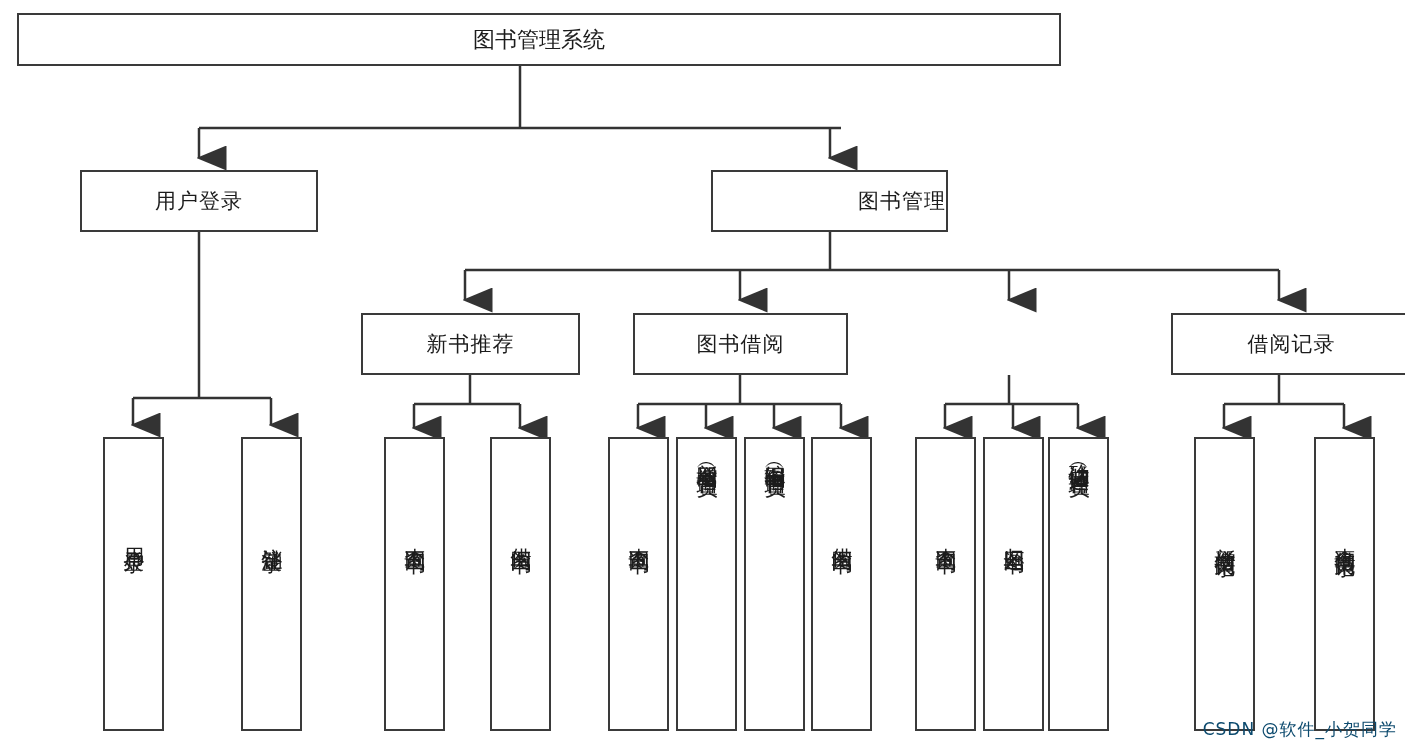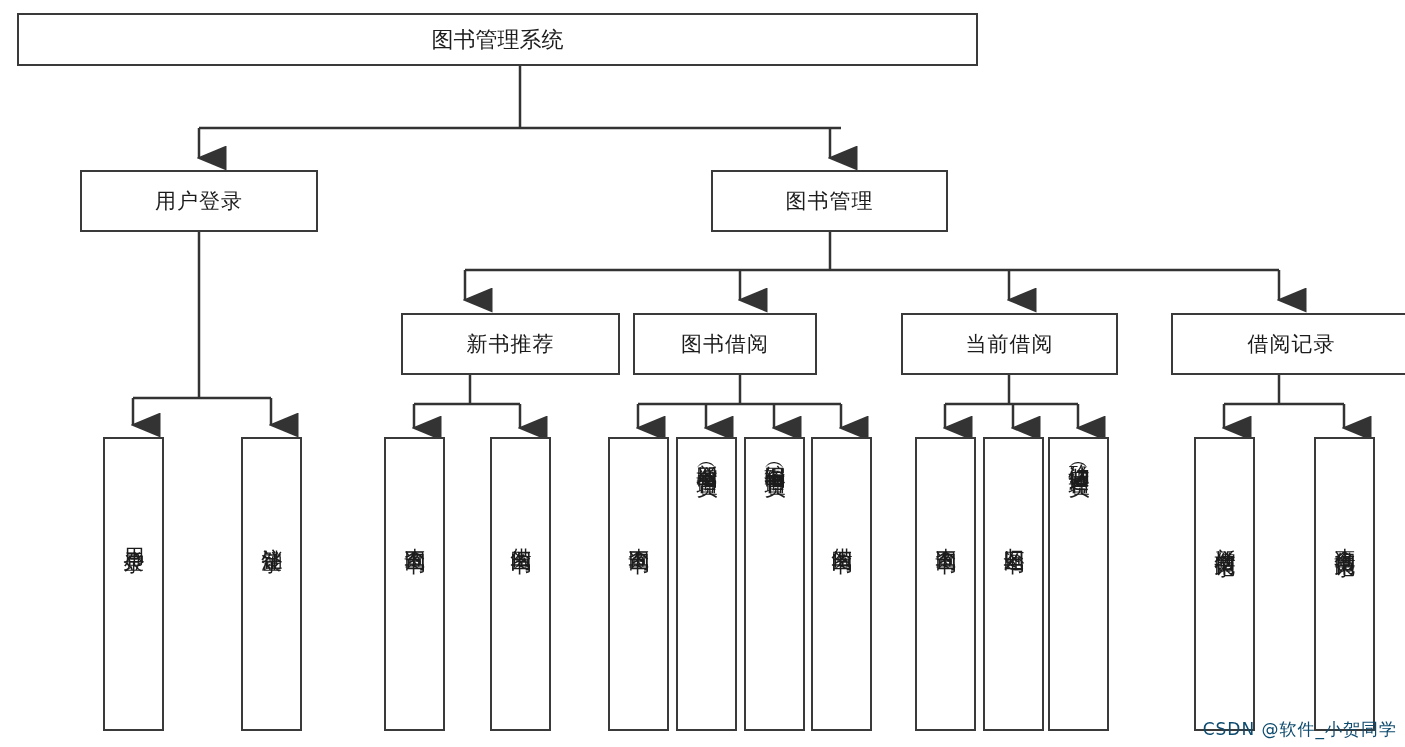--- a/index.html
+++ b/index.html
@@ -122,39 +122,36 @@
       <path d="M 1013 404 L 1013 428" marker-end="url(#arrow)"></path>
       <path d="M 1078 404 L 1078 428" marker-end="url(#arrow)"></path>
 
       <path d="M 1279 375 L 1279 404"></path>
       <path d="M 1224 404 L 1344 404"></path>
       <path d="M 1224 404 L 1224 428" marker-end="url(#arrow)"></path>
       <path d="M 1344 404 L 1344 428" marker-end="url(#arrow)"></path>
     </g>
   </svg>
 
-  <div class="node root" style="left:17px; top:13px; width:961px; height:53px;">
+  <div class="node root" style="left:17px; top:13px; width:1044px; height:53px;">
     <span>图书管理系统</span>
   </div>
 
   <div class="node h" style="left:80px; top:170px; width:238px; height:62px;">
     <span>用户登录</span>
   </div>
-  <div class="node h" style="left:711px; top:170px; width:237px; height:62px;">
+  <div class="node h" style="left:711px; top:170px; width:237px; height:62px;justify-content:flex-end;">
     <span>图书管理</span>
   </div>
 
-  <div class="node h" style="left:361px; top:313px; width:219px; height:62px;margin-left:40px;">
+  <div class="node h" style="left:361px; top:313px; width:219px; height:62px;">
     <span>新书推荐</span>
   </div>
-  <div class="node h" style="left:633px; top:313px; width:184px; height:62px;">
+  <div class="node h" style="left:633px; top:313px; width:215px; height:62px;">
     <span>图书借阅</span>
-  </div>
-  <div class="node h" style="left:901px; top:313px; width:217px; height:62px;">
-    <span>当前借阅</span>
   </div>
   <div class="node h" style="left:1171px; top:313px; width:241px; height:62px;">
     <span>借阅记录</span>
   </div>
 
   <div class="node leaf leaf-mid" style="left:103px; top:437px; width:61px; height:294px;">
     <span class="vtext">用户登录</span>
   </div>
   <div class="node leaf leaf-mid" style="left:241px; top:437px; width:61px; height:294px;">
     <span class="vtext">注销登录</span>

